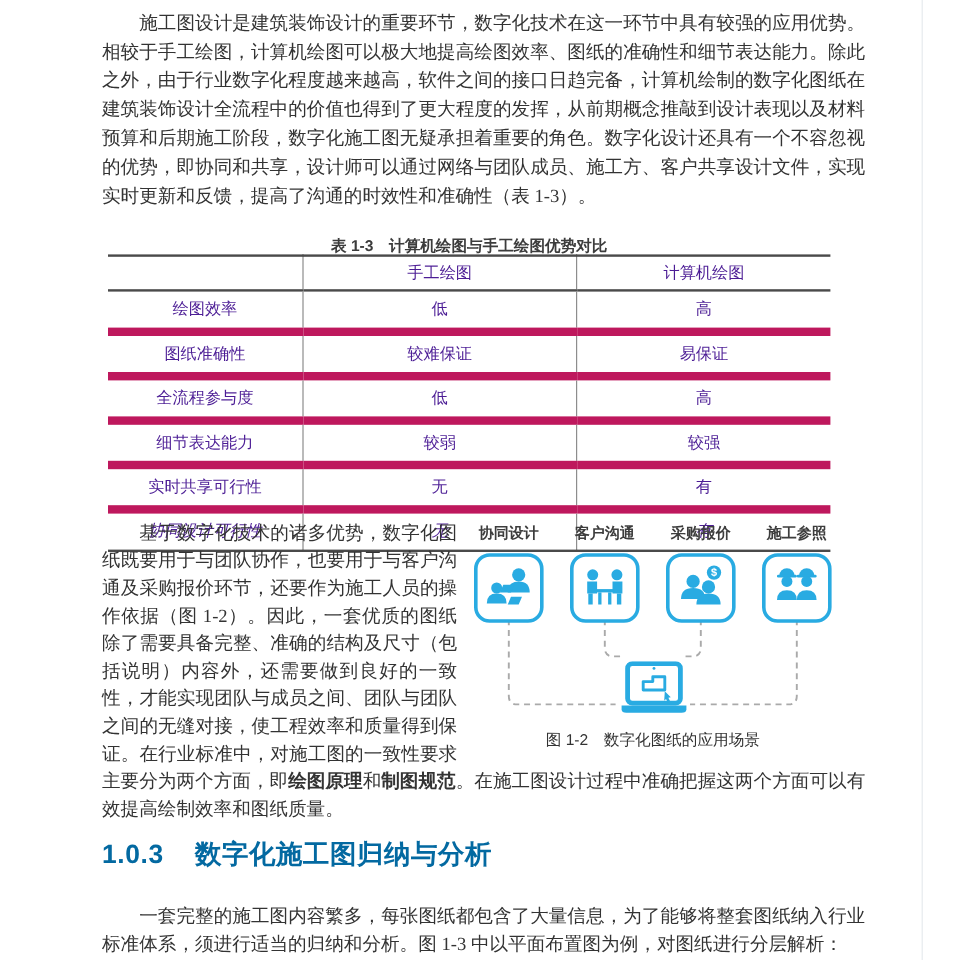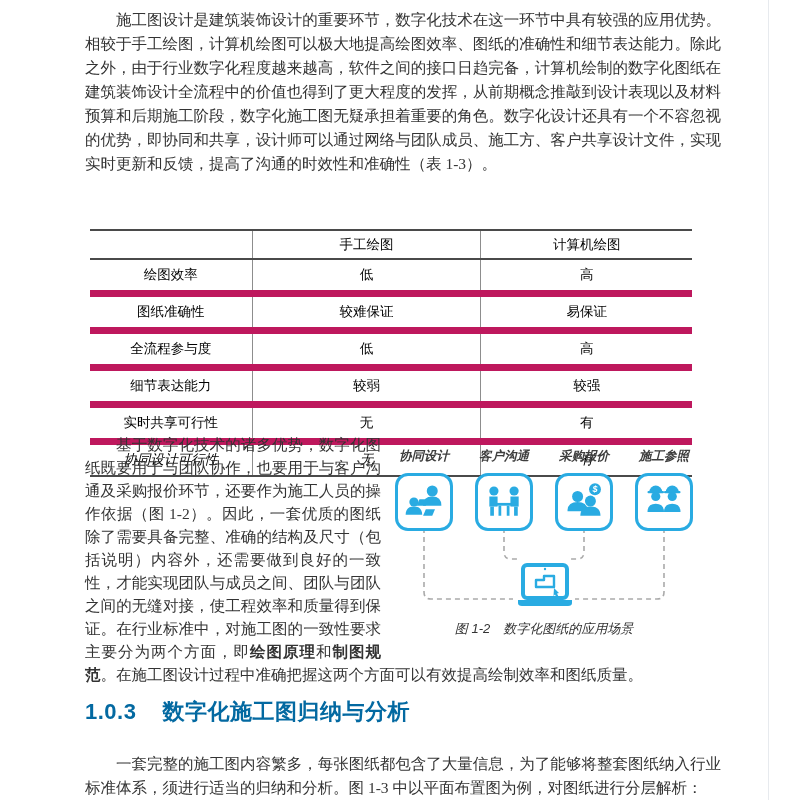--- a/index.html
+++ b/index.html
@@ -28,43 +28,42 @@
   #section2{top:433px;line-height:23px;}
   #p3{top:752px;}
   .bold{font-weight:bold;}
   
   .table-title{
     position:absolute;left:90px;top:196px;width:602px;
     text-align:center;font-family:"Liberation Sans","DejaVu Sans",sans-serif;
     font-size:13px;font-weight:600;color:#3c3c3c;
   }
   table.cmp{
-    position:absolute;left:90px;top:229px;width:602px;
+    position:absolute;left:90px;top:212px;width:602px;
     border-collapse:collapse;table-layout:fixed;
     border-top:2px solid #4a4a4a;border-bottom:2px solid #4a4a4a;
-    font-size:13.5px;color:#000000;
+    font-size:13.5px;color:#4c1d95;
   }
   table.cmp th{
     font-weight:normal;height:25px;text-align:center;
     border-bottom:2px solid #4a4a4a;
   }
   table.cmp td{
     height:28px;text-align:center;
     border-bottom:7px solid #be185d;
   }
   table.cmp tr:last-child td{border-bottom:none;font-style:italic;}
   table.cmp th:nth-child(1),table.cmp td:nth-child(1){border-right:1px solid #8d8d8d;width:26.5%;}
   table.cmp th:nth-child(2),table.cmp td:nth-child(2){border-right:1px solid #8d8d8d;width:37.5%;}
   
   .figure{
     position:relative;float:right;
     width:332px;height:202px;
-    margin:12px 0 4px 8px;
+    margin:0 0 4px 8px;
     font-family:"Liberation Sans","DejaVu Sans",sans-serif;
-    font-style:italic;
   }
   .fig-items{
     position:absolute;left:6px;top:0;
     display:flex;gap:22px;
   }
   .fig-item{width:58px;display:flex;flex-direction:column;align-items:center;}
   .fig-label{
     font-size:12.5px;font-weight:bold;color:#3d3d3d;
     white-space:nowrap;margin-bottom:5px;
   }
@@ -89,20 +88,21 @@
   }
   .sec-heading .num{margin-right:26px;}
 </style>
 </head>
 <body>
 
 <div class="page">
 
   <p class="para" id="p1"><span class="indent"></span><span>施工图设计是建筑装饰设计的重要环节，数字化技术在这一环节中具有较强的应用优势。相较于手工绘图，计算机绘图可以极大地提高绘图效率、图纸的准确性和细节表达能力。除此之外，由于行业数字化程度越来越高，软件之间的接口日趋完备，计算机绘制的数字化图纸在建筑装饰设计全流程中的价值也得到了更大程度的发挥，从前期概念推敲到设计表现以及材料预算和后期施工阶段，数字化施工图无疑承担着重要的角色。数字化设计还具有一个不容忽视的优势，即协同和共享，设计师可以通过网络与团队成员、施工方、客户共享设计文件，实现实时更新和反馈，提高了沟通的时效性和准确性（表 1-3）。</span></p>
 
+  <div class="table-title">表 1-3　计算机绘图与手工绘图优势对比</div>
 
   <table class="cmp">
     <thead>
       <tr>
         <th></th>
         <th>手工绘图</th>
         <th>计算机绘图</th>
       </tr>
     </thead>
     <tbody>

